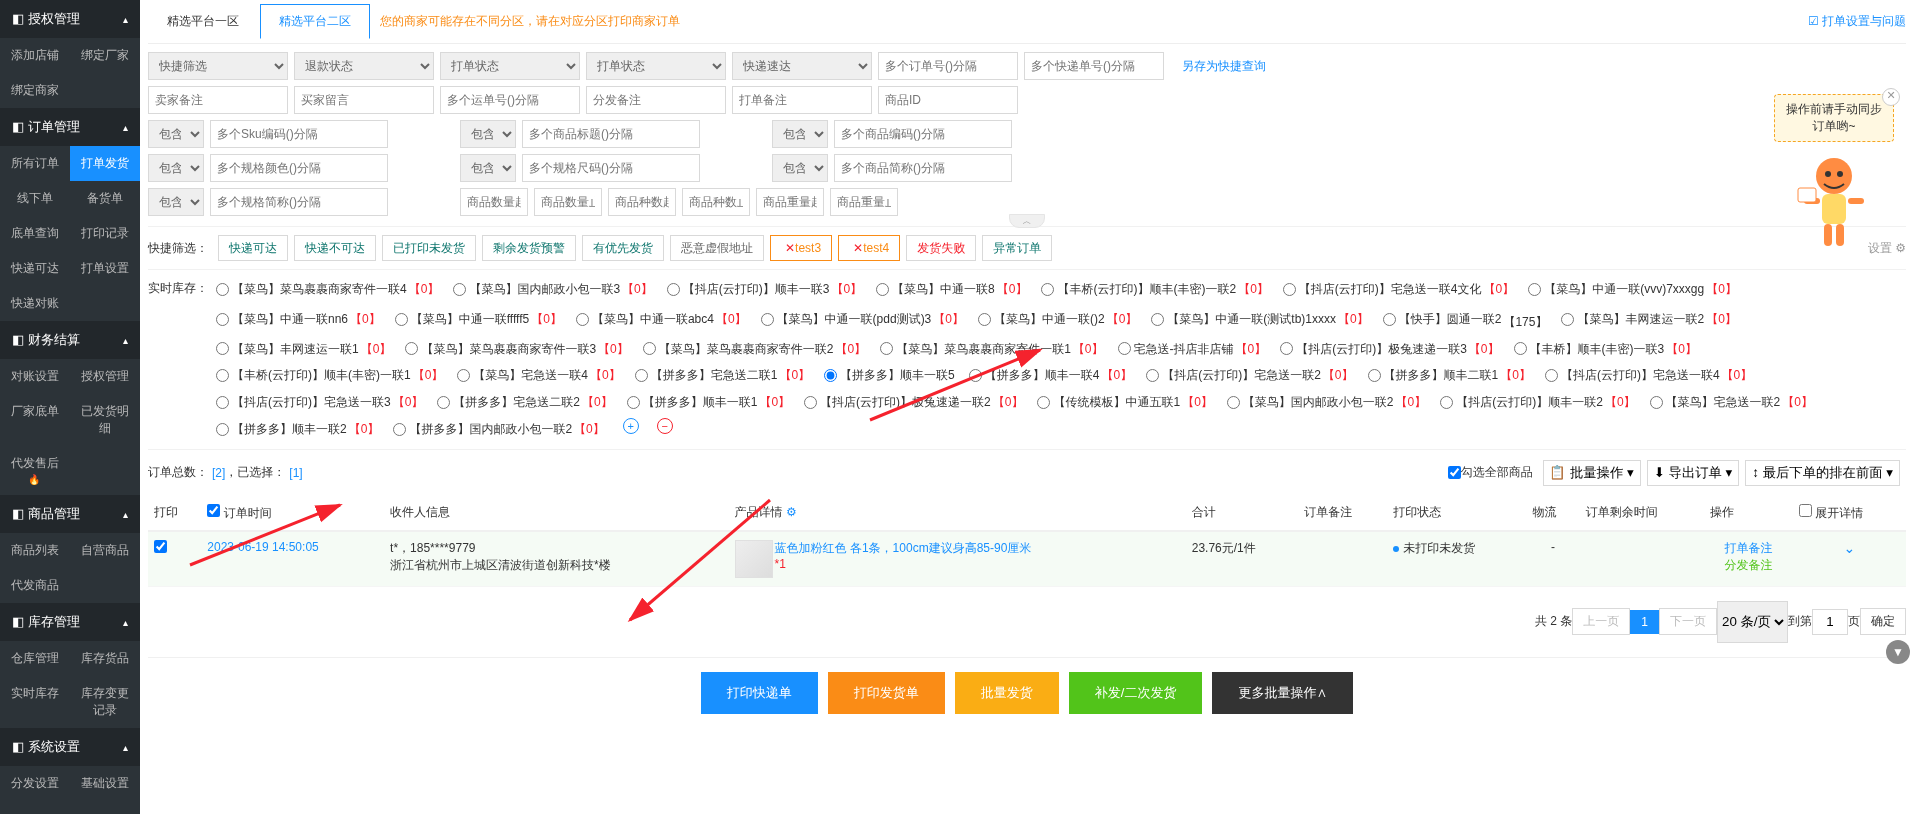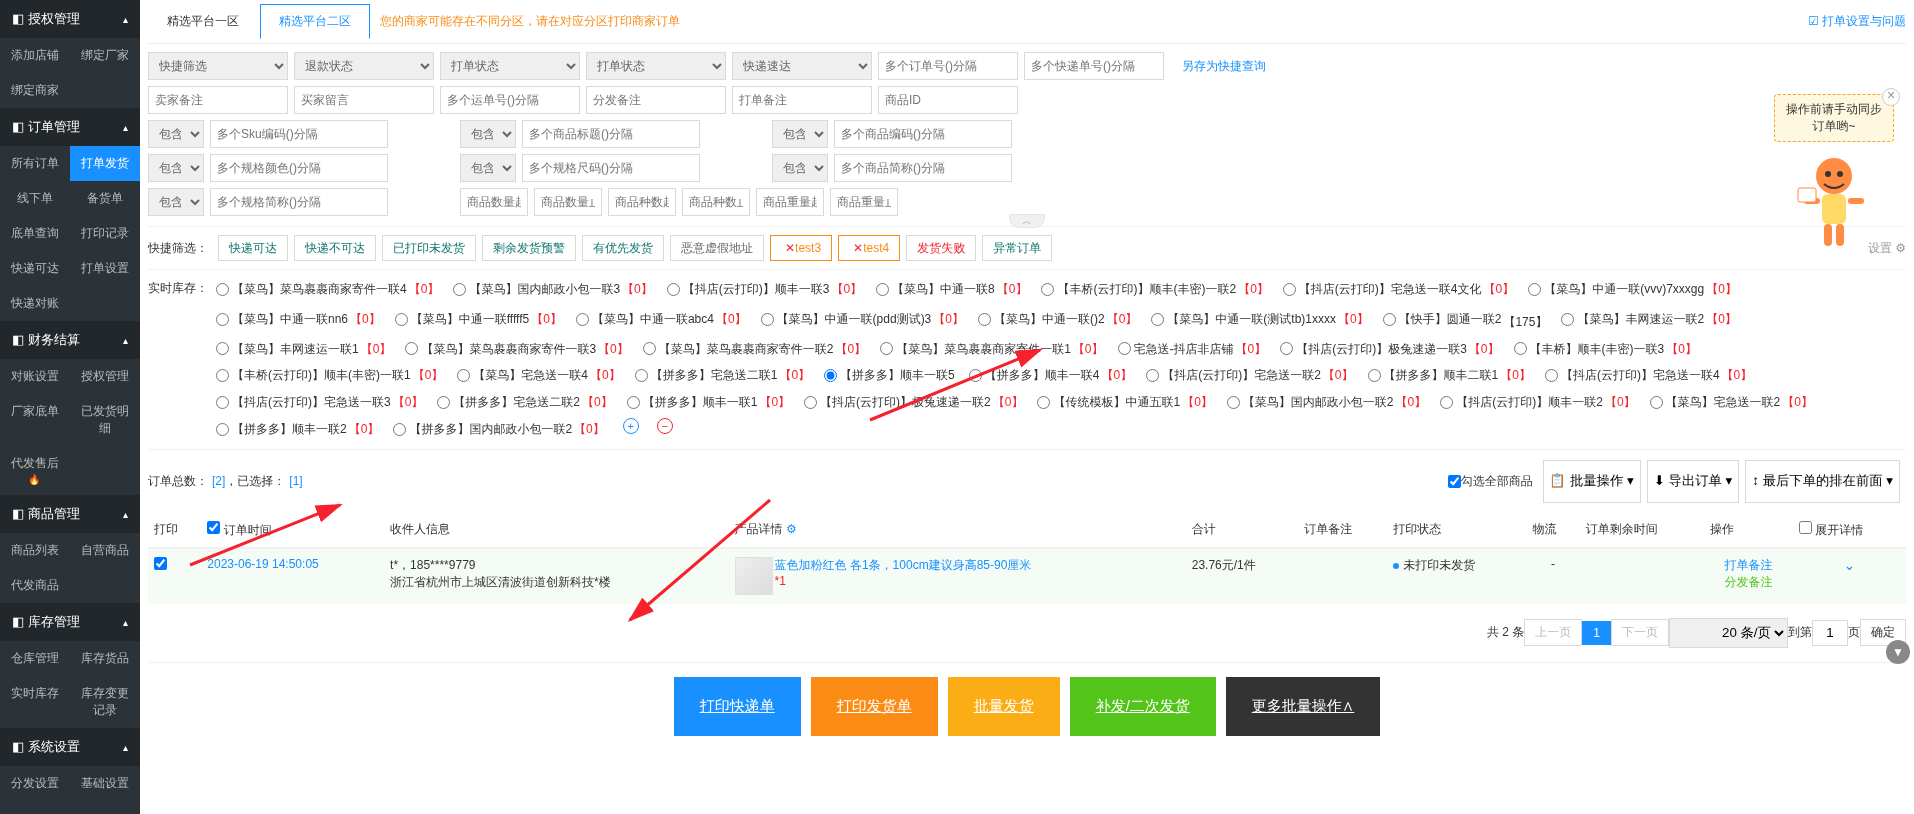--- a/index.html
+++ b/index.html
@@ -64,21 +64,21 @@
 .count { color: #333; margin-left: 2px; margin-top: 6px; }
 .tmpl-btn-add, .tmpl-btn-del { width: 16px; height: 16px; border: 1px solid #1890ff; border-radius: 50%; display: inline-flex; align-items: center; justify-content: center; color: #1890ff; cursor: pointer; margin-left: 4px; font-size: 11px; }
 .tmpl-btn-del { border-color: #f5222d; color: #f5222d; }
 
 
 .orders-toolbar { display: flex; align-items: center; padding: 10px 0; border-top: 1px solid #f1f1f1; }
 .orders-toolbar .lbl { margin-right: 4px; }
 .orders-toolbar .num { color: #1890ff; }
 .orders-toolbar .spacer { flex: 1; }
 .tb-check { display: inline-flex; align-items: center; margin-right: 10px; }
-.tb-select { height: 43px; border: 1px solid #d9d9d9; padding: 0 6px; margin-right: 6px; background: #fff; cursor: pointer; }
+.tb-select { height: 26px; border: 1px solid #d9d9d9; padding: 0 6px; margin-right: 6px; background: #fff; cursor: pointer; }
 
 
 .tbl { width: 100%; border-collapse: collapse; }
 .tbl th { text-align: left; font-weight: normal; padding: 8px 6px; border-bottom: 2px solid #f0f0f0; color: #333; }
 .tbl td { padding: 8px 6px; border-bottom: 1px solid #f5f5f5; vertical-align: top; }
 .tbl tbody tr { background: #f5fbf5; }
 .order-time { color: #1890ff; }
 .prod-cell { display: flex; gap: 2px; }
 .prod-thumb { width: 38px; height: 38px; background: linear-gradient(135deg,#eee,#ddd); border: 1px solid #e0e0e0; }
 .prod-text { color: #1890ff; }
@@ -86,25 +86,25 @@
 .status-dot { width: 6px; height: 6px; border-radius: 50%; background: #1890ff; display: inline-block; margin-right: 4px; }
 .op-link { color: #1890ff; cursor: pointer; }
 .op-link.green { color: #52c41a; }
 .expand-arrow { color: #1890ff; cursor: pointer; font-size: 14px; }
 
 
 .pagination { display: flex; justify-content: flex-end; align-items: center; padding: 14px 0; }
 .pg-btn { border: 1px solid #d9d9d9; padding: 4px 10px; color: #bbb; cursor: pointer; }
 .pg-btn.active { background: #1890ff; color: #fff; border-color: #1890ff; }
 .pg-input { width: 36px; height: 26px; border: 1px solid #d9d9d9; text-align: center; }
-.pg-sel { height: 30px; border: 1px solid #d9d9d9; padding-left: 48px; }
+.pg-sel { height: 42px; border: 1px solid #d9d9d9; }
 
 
 .action-bar { display: flex; justify-content: center; gap: 10px; padding: 14px 0 6px 0; border-top: 1px solid #f0f0f0; }
-.abtn { padding: 20px 26px; color: #fff; cursor: pointer; border: none; font-size: 15px; text-decoration: underline; }
+.abtn { padding: 12px 26px; color: #fff; cursor: pointer; border: none; font-size: 13px; }
 .abtn.blue { background: #1890ff; }
 .abtn.orange { background: #fa8c16; }
 .abtn.yellow { background: #faad14; }
 .abtn.green { background: #52c41a; }
 .abtn.dark { background: #333; }
 
 
 .arrow-svg { position: absolute; pointer-events: none; }
 
 .scroll-btn { position: fixed; right: 4px; bottom: 150px; width: 24px; height: 24px; background: #888; color: #fff; border-radius: 50%; text-align: center; line-height: 24px; cursor: pointer; }

